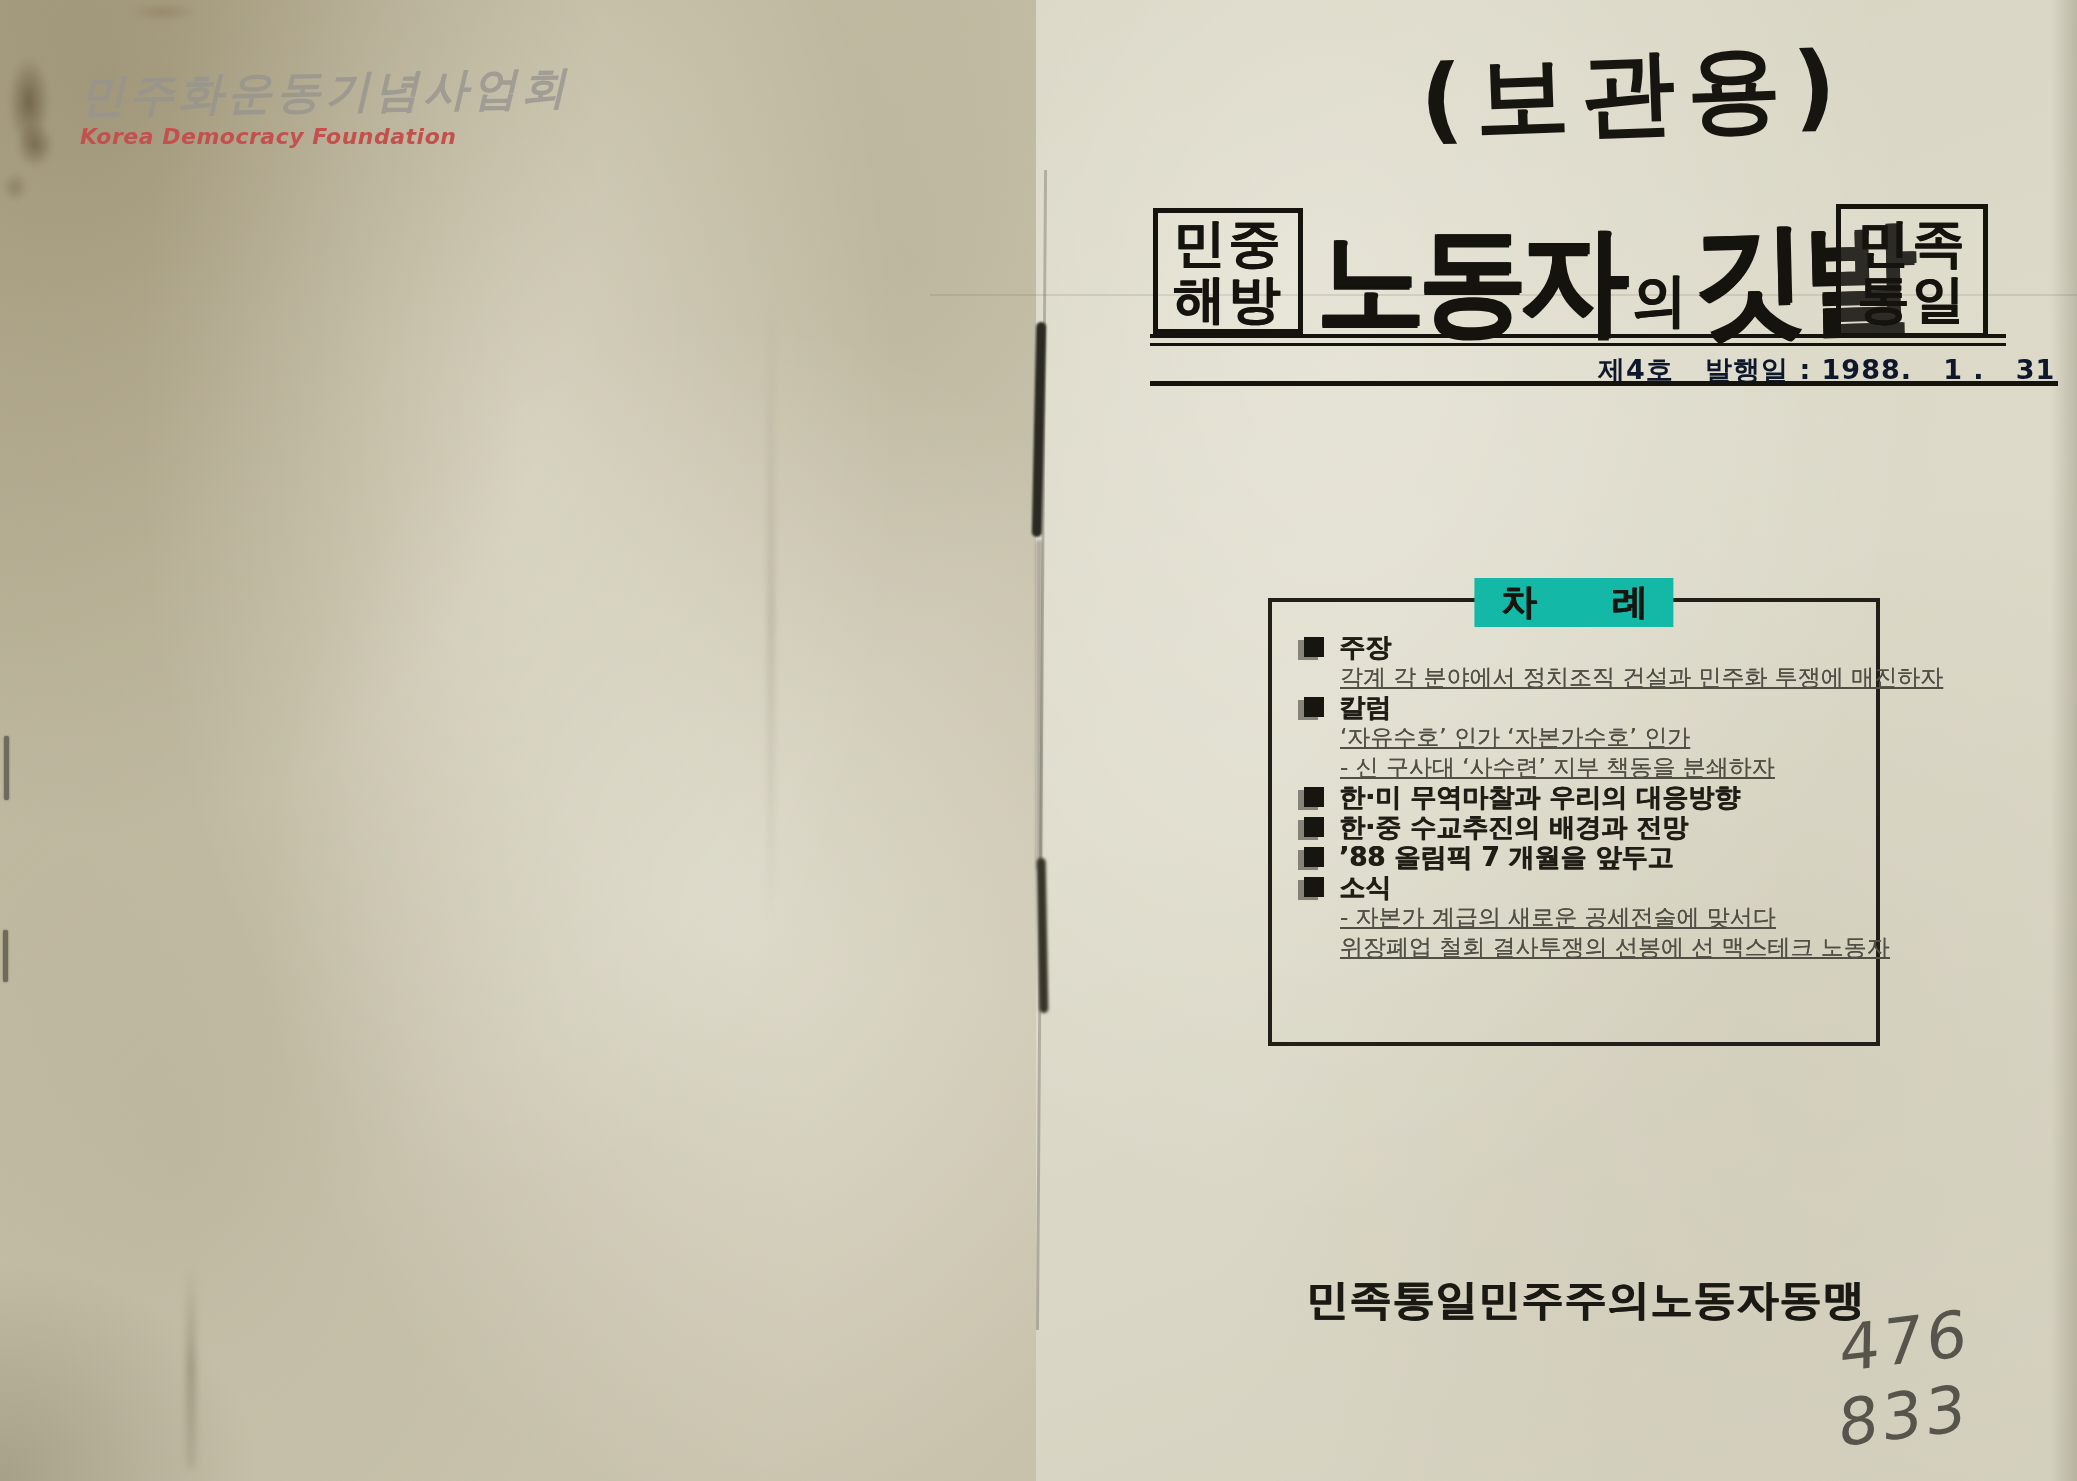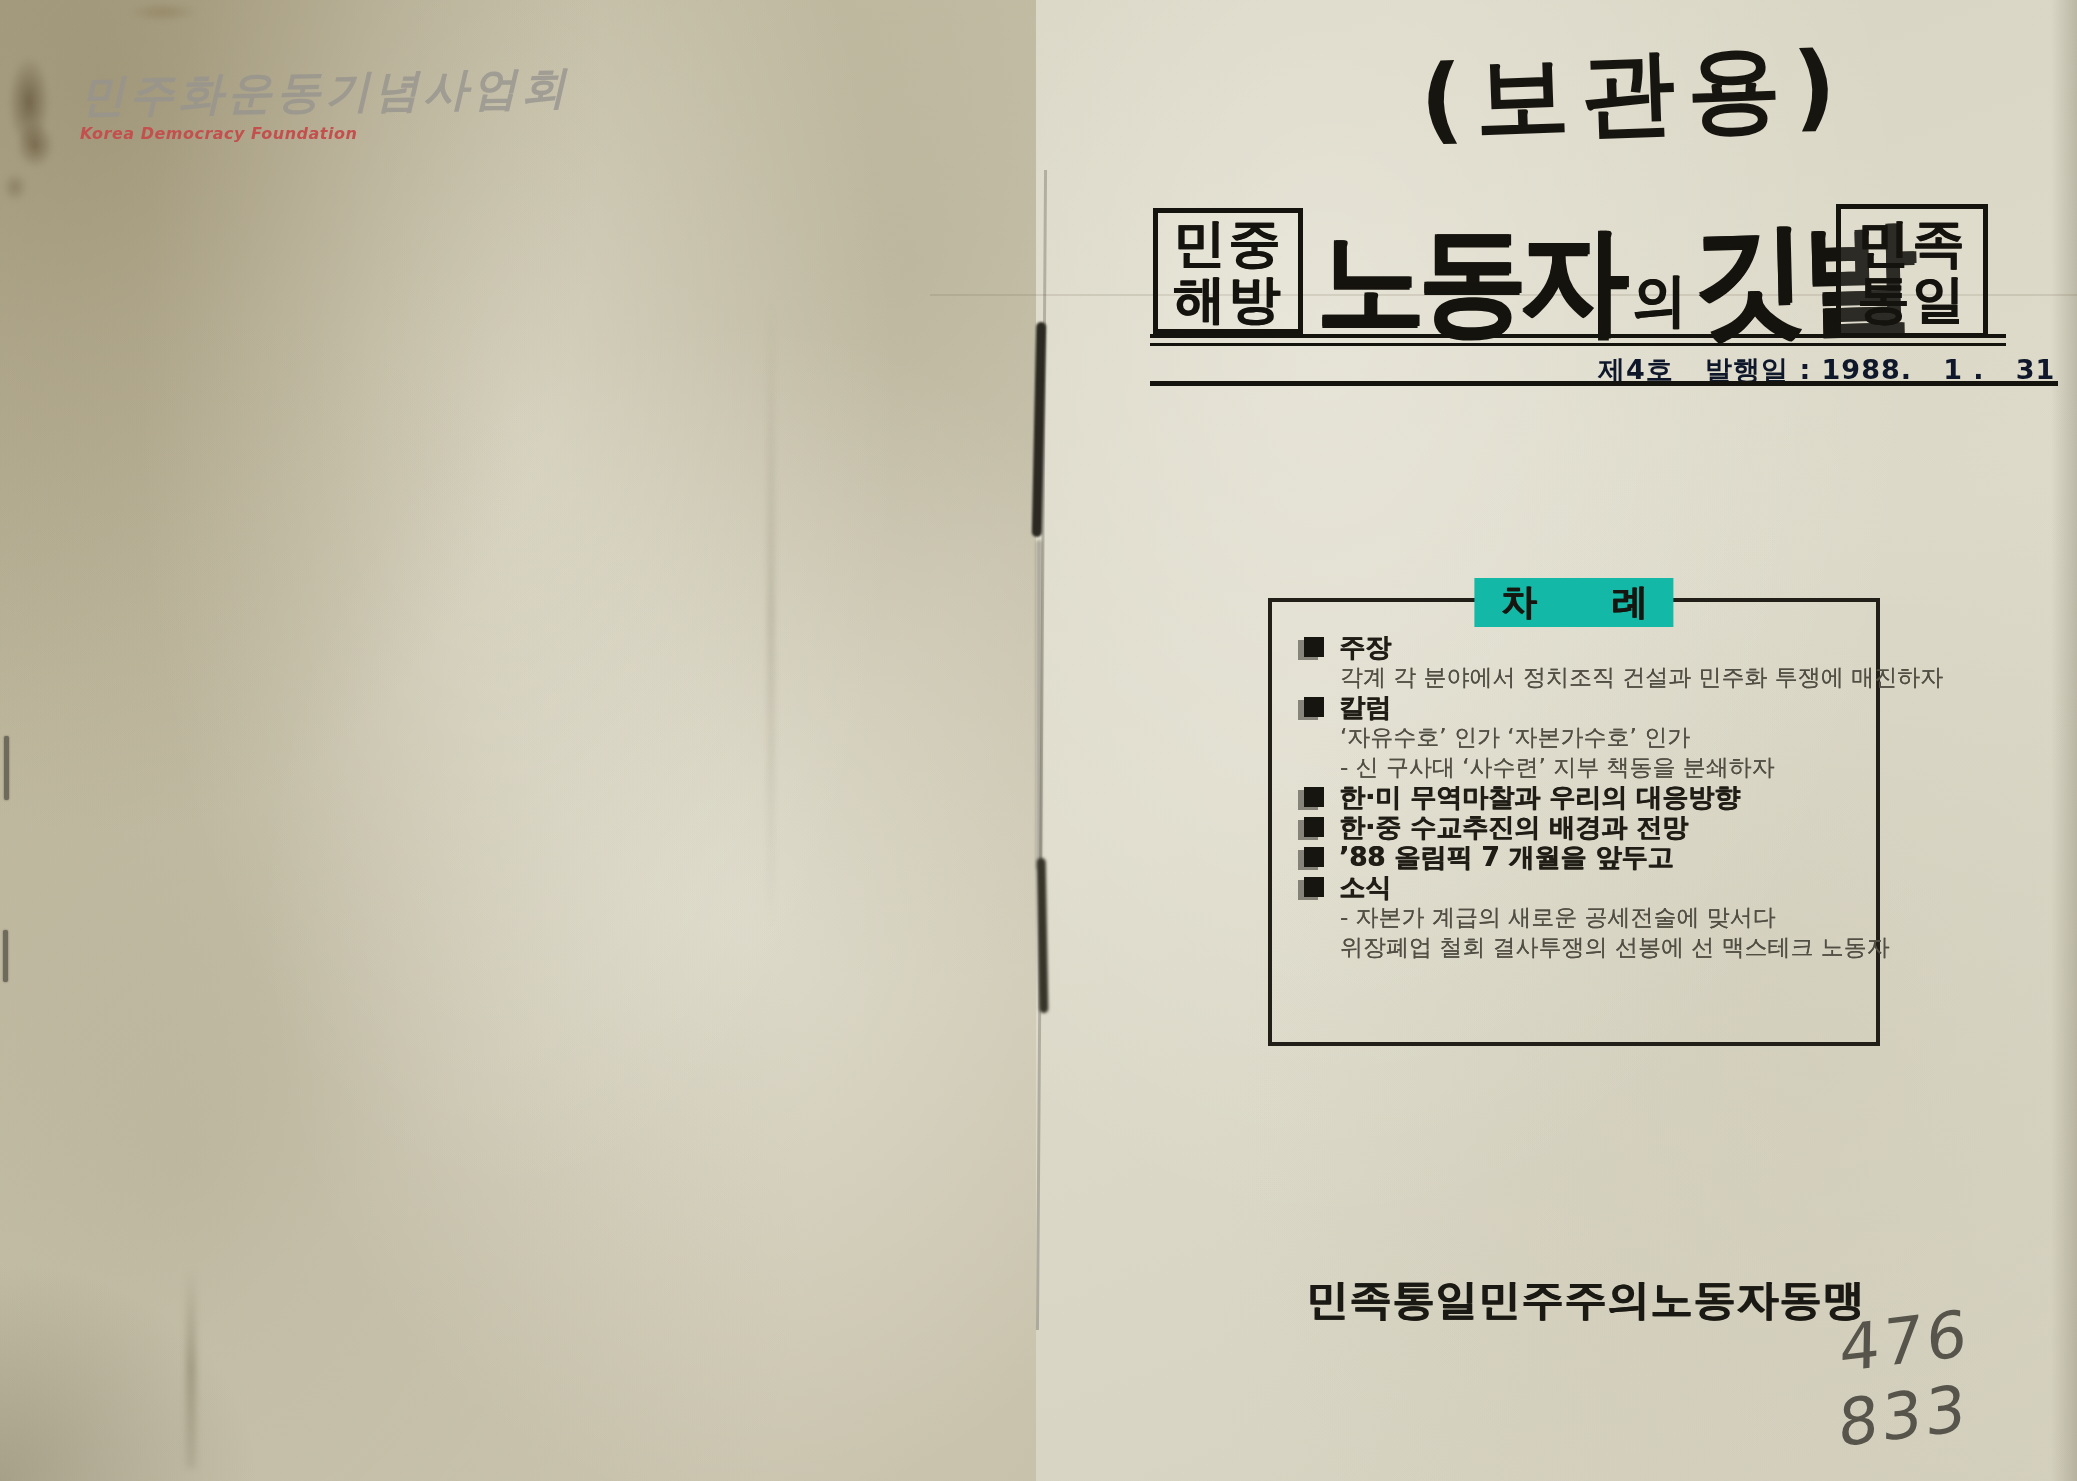--- a/index.html
+++ b/index.html
@@ -44,21 +44,21 @@
     background:#373429;filter:blur(1.6px);transform:rotate(-1deg);}
   .fold-speckle{position:absolute;left:1036px;top:540px;width:6px;height:330px;border-radius:3px;
     background:rgba(55,52,40,0.30);filter:blur(1.5px);}
   .staple{position:absolute;width:5px;background:#6e6a5c;border-radius:2px;box-shadow:0 0 2px rgba(60,55,40,0.6);}
   .staple1{left:4px;top:736px;height:64px;}
   .staple2{left:3px;top:930px;height:52px;}
   
   .watermark{position:absolute;left:80px;top:62px;}
   .wm-kr{font-size:45px;letter-spacing:4px;color:rgba(150,148,142,0.78);
     font-style:italic;transform:rotate(-1deg);font-weight:600;}
-  .wm-en{margin-top:2px;font-size:16px;font-weight:800;font-style:italic;color:#c4504e;letter-spacing:0.5px;}
+  .wm-en{margin-top:2px;font-size:22px;font-weight:800;font-style:italic;color:#c4504e;letter-spacing:0.5px;}
   
   .storage-label{position:absolute;left:1420px;top:30px;font-size:94px;font-weight:700;
     letter-spacing:12px;transform:rotate(-2deg);color:#17150f;}
   .catalog-number{position:absolute;left:1838px;top:1298px;font-size:64px;color:#56544b;
     letter-spacing:3px;transform:rotate(-7deg) skewX(-8deg);}
   
   .mast-box{position:absolute;border:5px solid #15130e;display:flex;flex-direction:column;
     align-items:center;justify-content:center;background:rgba(255,255,250,0.10);}
   .mast-box-left{left:1153px;top:208px;width:140px;height:116px;}
   .mast-box-right{left:1836px;top:204px;width:142px;height:124px;}
@@ -81,21 +81,21 @@
   .toc-box{position:absolute;left:1268px;top:598px;width:604px;height:440px;
     border:4px solid #211f18;}
   .toc-heading{position:absolute;top:-24px;left:50%;transform:translateX(-50%);
     font-size:36px;font-weight:800;white-space:pre;padding:0 26px;background:#14b8a6;
     color:#17150f;text-shadow:1px 0 0 currentColor;}
   .toc-list{list-style:none;margin:0;padding:30px 0 0 32px;text-align:right;}
   .toc-list li{display:flex;align-items:center;height:30px;white-space:nowrap;}
   .toc-list .lvl1{font-size:26px;font-weight:700;color:#1f1d16;}
   .toc-list .lvl1 .txt{text-shadow:0.8px 0 0 currentColor;}
   .toc-list .lvl2{font-size:23px;color:#514e44;padding-left:36px;}
-  .toc-list .lvl2 .txt{text-shadow:0 0 0.6px rgba(81,78,68,0.9);}
+  .toc-list .lvl2 .txt{text-shadow:0 0 0.6px rgba(81,78,68,0.9);text-decoration:underline;}
   .bullet{display:inline-block;width:20px;height:20px;background:#17150f;margin-right:15px;
     box-shadow:-6px 3px 0 rgba(23,21,15,0.45);}
   
   .org-name{position:absolute;left:1306px;top:1272px;font-size:42px;font-weight:700;
     letter-spacing:1px;color:#1b1913;text-shadow:1.2px 0 0 currentColor;}
 </style>
 </head>
 <body>
 
 <div class="scan">

